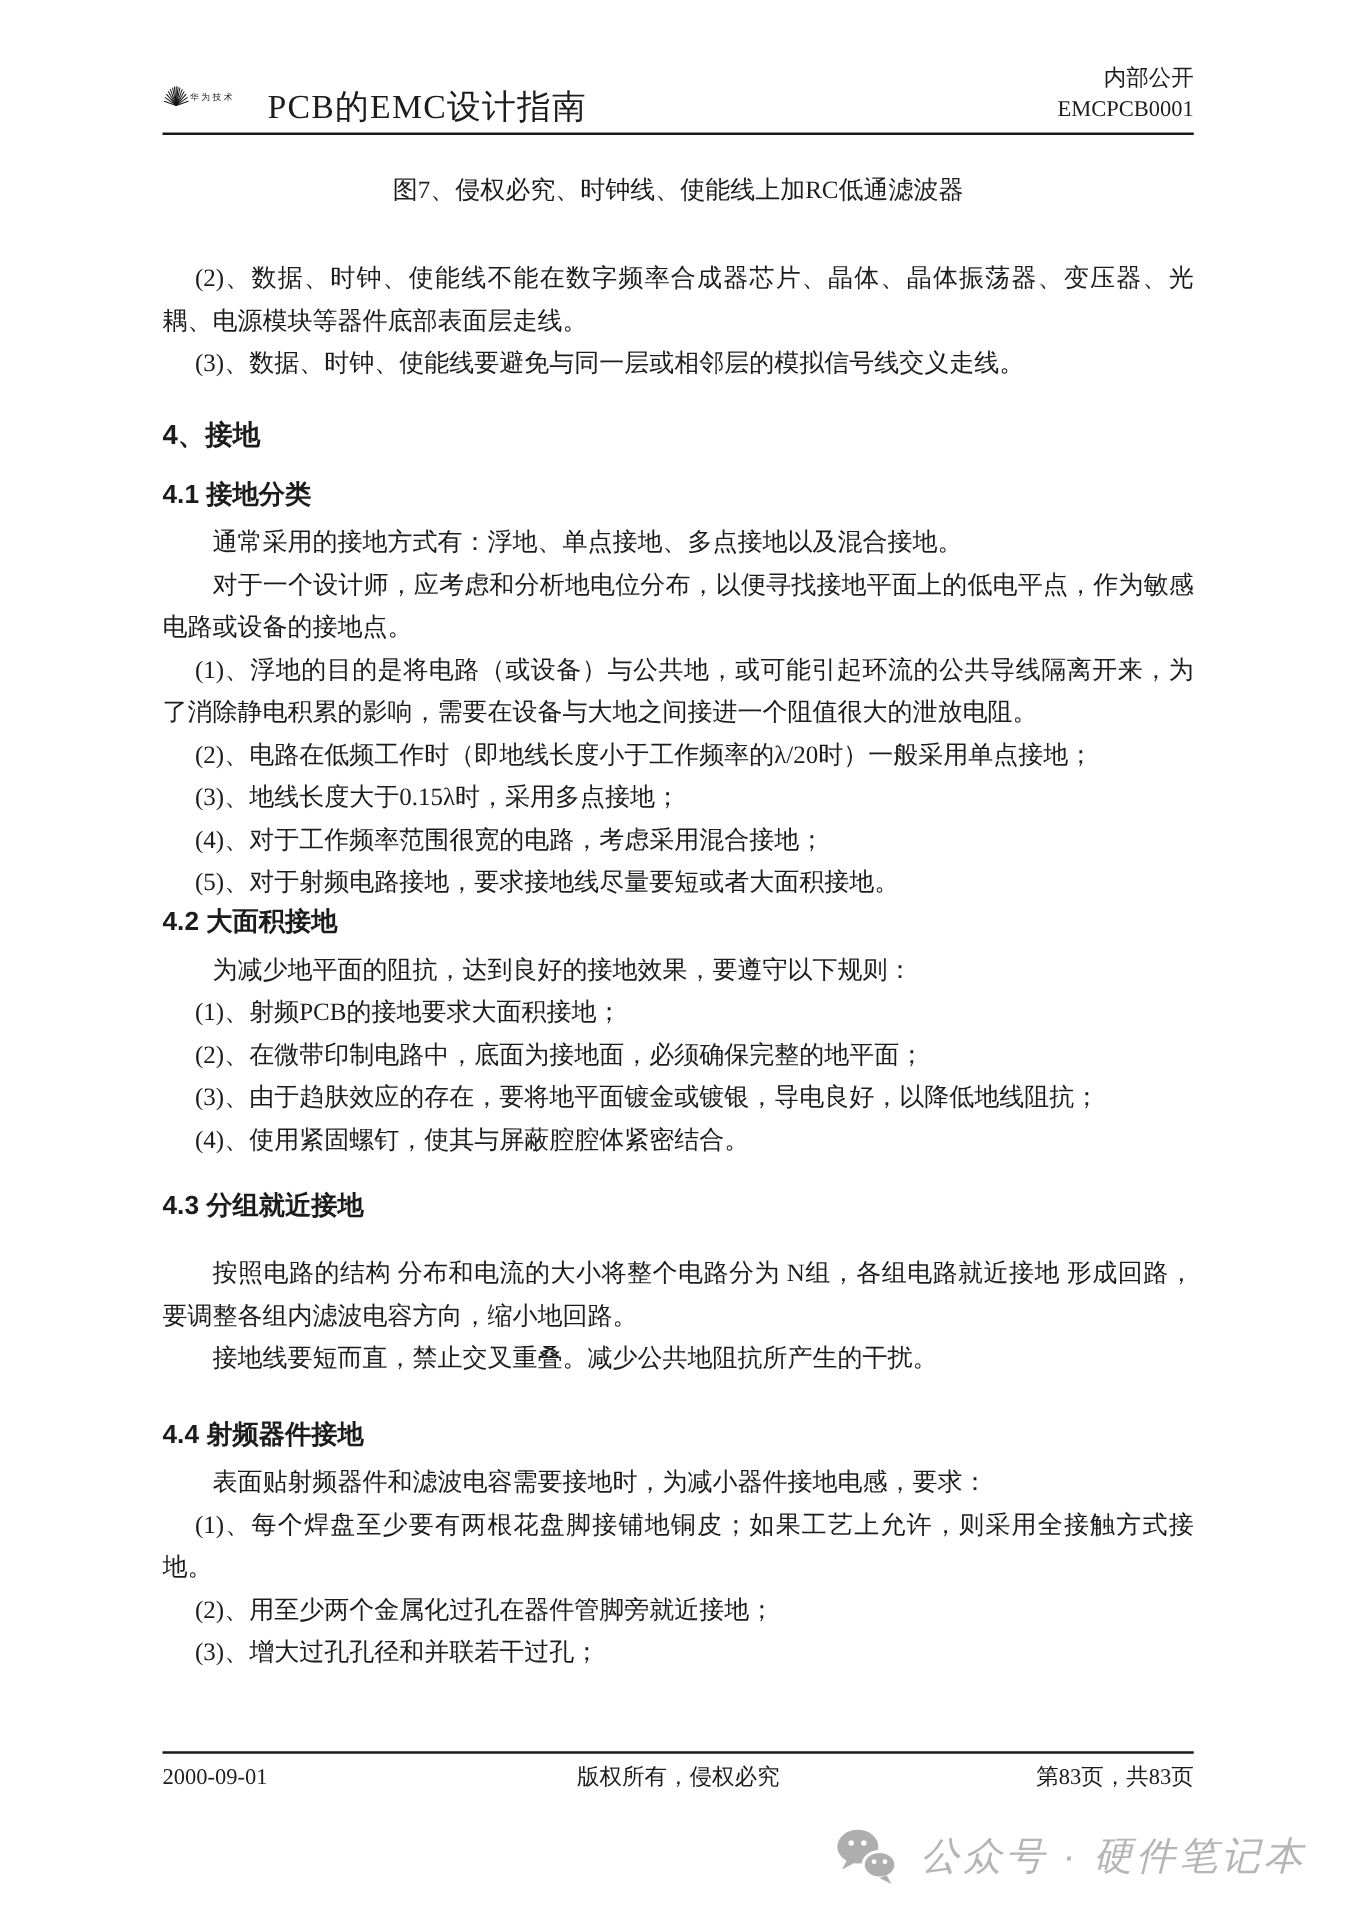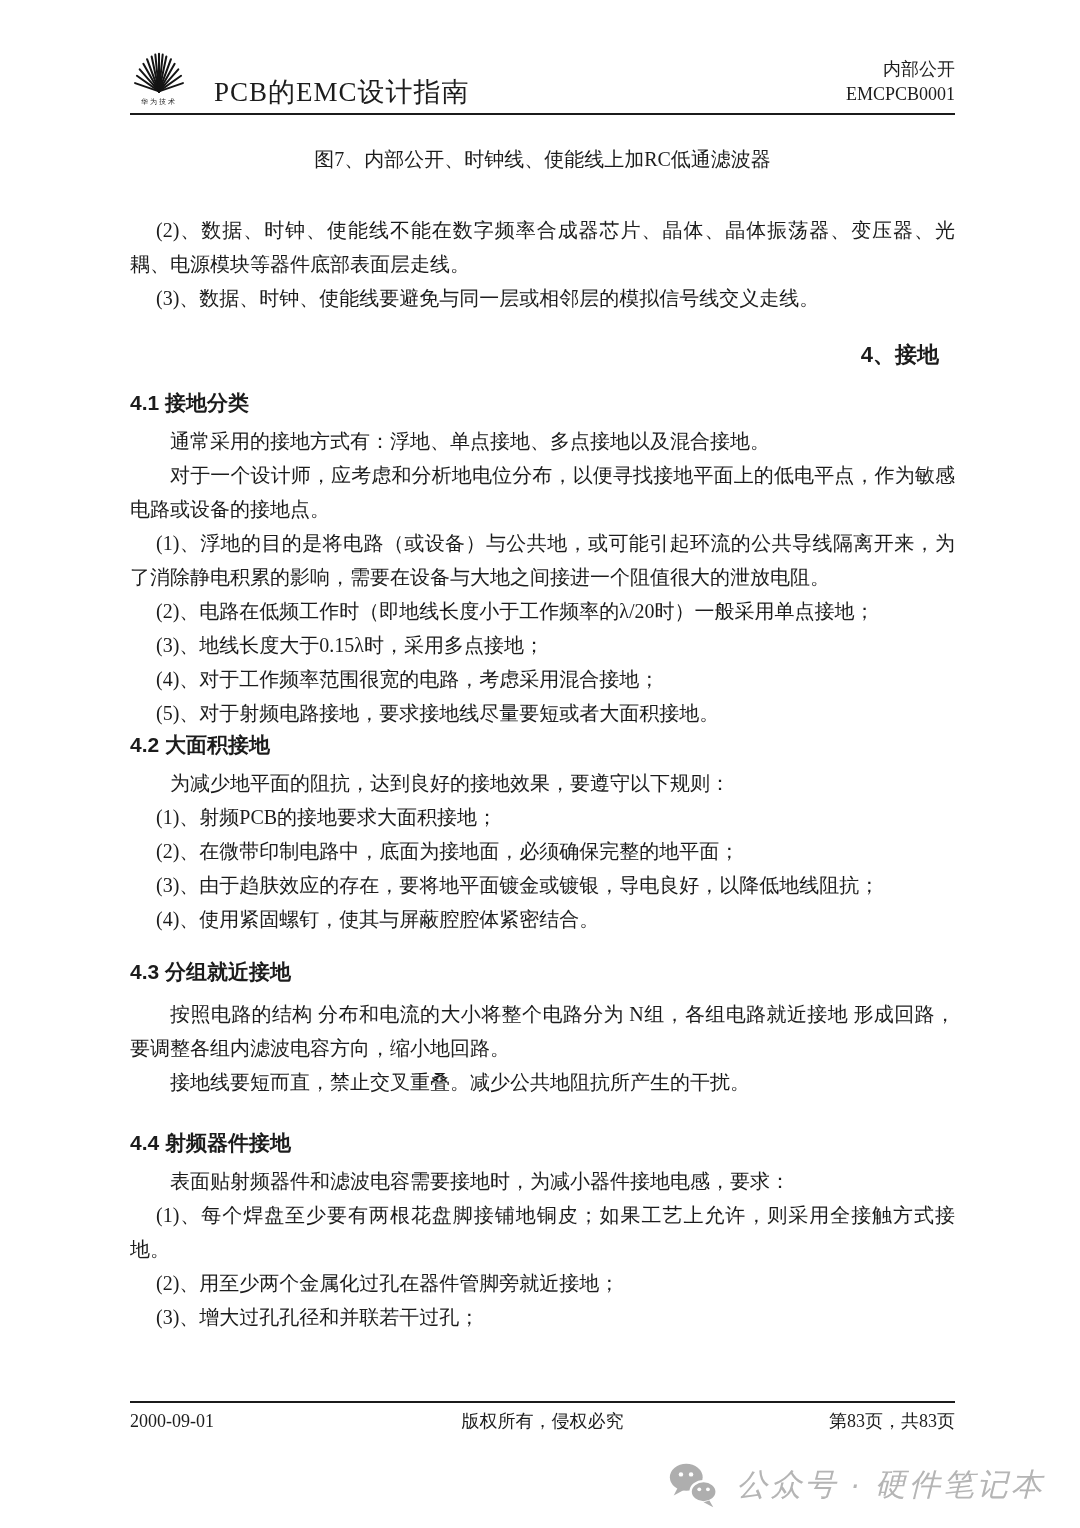--- a/index.html
+++ b/index.html
@@ -13,44 +13,43 @@
   }
   .content{padding:50px 125px 0 130px;}
 
   
   .header{
     display:flex;justify-content:space-between;align-items:flex-end;
     border-bottom:2px solid #1b1b1b;
     padding-bottom:6px;
   }
   .header-left{display:flex;align-items:flex-end;gap:26px;}
-  .logo{display:flex;flex-direction:column;align-items:center;width:58px;text-align:center;}
+  .logo{display:flex;flex-direction:row;align-items:center;width:58px;text-align:center;}
   .logo-cn{font-size:7px;letter-spacing:2px;margin-top:1px;color:#222;white-space:nowrap;}
   .doc-title{font-size:27px;letter-spacing:1px;line-height:30px;}
   .header-right{text-align:right;font-size:18px;line-height:25px;}
 
   
   .fig-caption{margin:30px 0 0;text-align:center;font-size:20px;line-height:28px;}
   .intro{margin-top:40px;}
   p{margin:0;font-size:20px;line-height:34px;text-align:justify;}
   p.indent2{text-indent:40px;}
   p.item{text-indent:26px;}
   .h-main{
     font-family:"Liberation Sans","DejaVu Sans",sans-serif;
     font-weight:bold;font-size:22px;line-height:28px;
-    margin:26px 16px 0;
-    text-align:right;
+    margin:26px 0 0;
   }
   .h-sub{
     font-family:"Liberation Sans","DejaVu Sans",sans-serif;
     font-weight:bold;font-size:21px;line-height:27px;
   }
   .mt-h41{margin-top:20px;margin-bottom:8px;}
   .mt-h42{margin-top:1px;margin-bottom:8px;}
-  .mt-h43{margin-top:22px;margin-bottom:12px;}
+  .mt-h43{margin-top:22px;margin-bottom:24px;}
   .mt-h44{margin-top:30px;margin-bottom:8px;}
 
   
   .footer{
     position:absolute;left:130px;right:125px;top:1401px;
     border-top:2px solid #1b1b1b;
     padding-top:6px;
     display:flex;justify-content:space-between;align-items:baseline;
     font-size:18px;
   }
@@ -97,21 +96,21 @@
           <div class="logo-cn">华为技术</div>
         </div>
         <div class="doc-title">PCB的EMC设计指南</div>
       </div>
       <div class="header-right">
         <div>内部公开</div>
         <div>EMCPCB0001</div>
       </div>
     </div>
 
-    <p class="fig-caption">图7、内部公开、时钟线、使能线上加RC低通滤波器</p>
+    <p class="fig-caption">图7、侵权必究、时钟线、使能线上加RC低通滤波器</p>
 
     <div class="intro">
       <p class="item">(2)、数据、时钟、使能线不能在数字频率合成器芯片、晶体、晶体振荡器、变压器、光耦、电源模块等器件底部表面层走线。</p>
       <p class="item">(3)、数据、时钟、使能线要避免与同一层或相邻层的模拟信号线交义走线。</p>
     </div>
 
     <h2 class="h-main">4、接地</h2>
 
     <h3 class="h-sub mt-h41">4.1 接地分类</h3>
     <p class="indent2">通常采用的接地方式有：浮地、单点接地、多点接地以及混合接地。</p>

